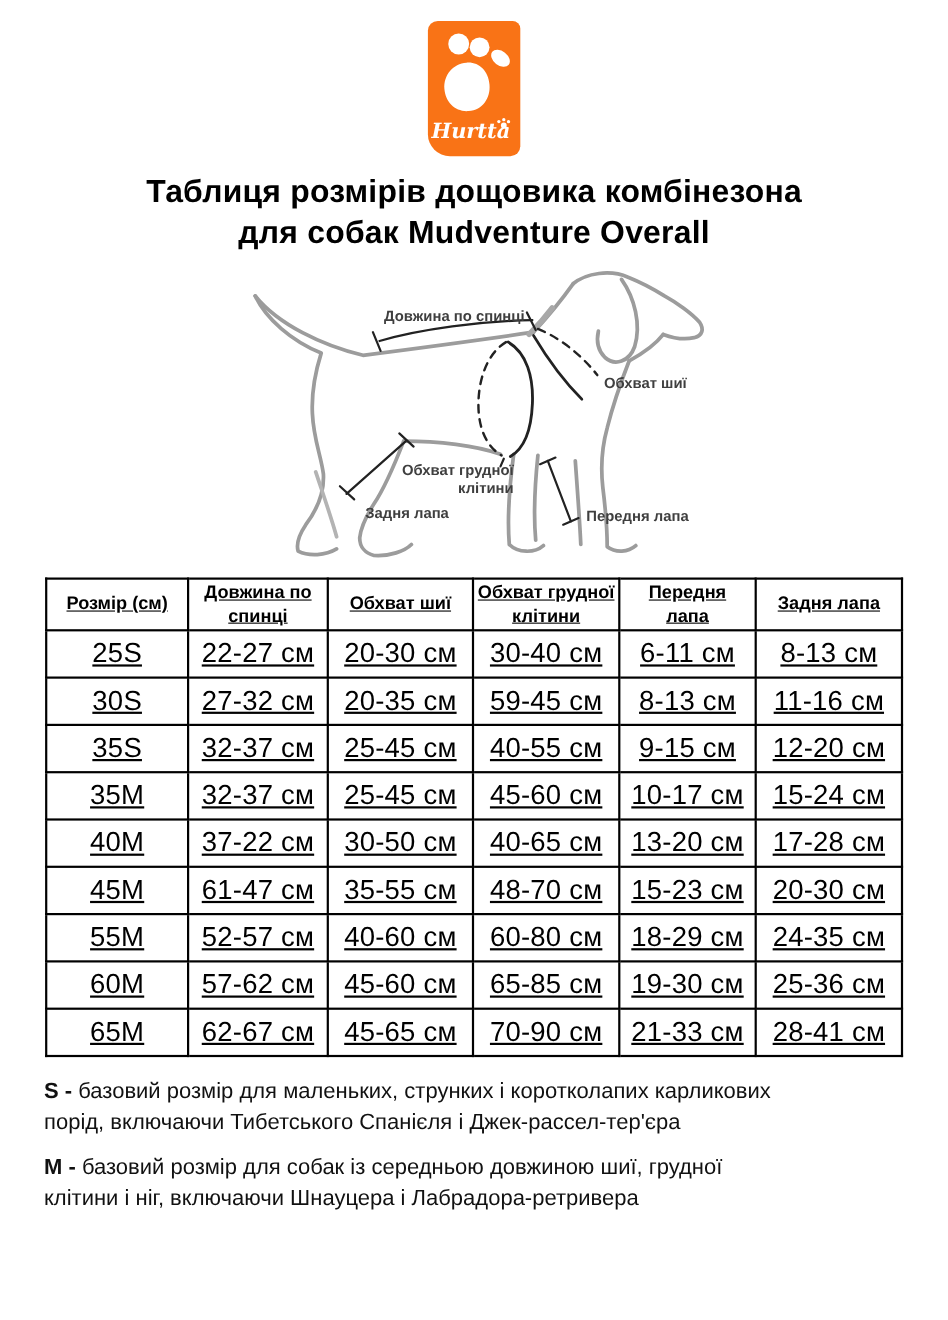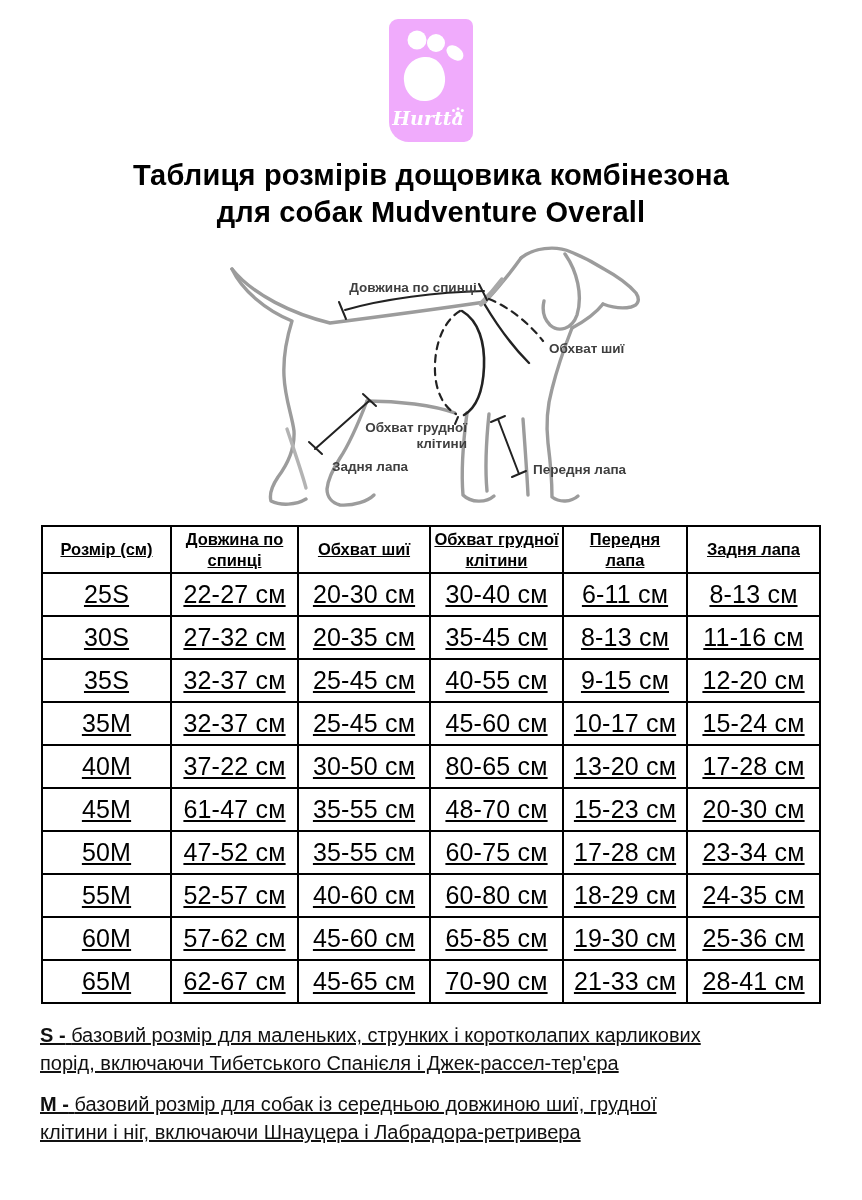--- a/index.html
+++ b/index.html
@@ -1,21 +1,21 @@
 <!DOCTYPE html>
 <html lang="uk"><head>
 <meta charset="utf-8">
 <style>
   * { margin:0; padding:0; box-sizing:border-box; }
   html,body { background:#ffffff; }
   body { font-family:"Liberation Sans","DejaVu Sans",sans-serif; color:#000; }
   .page { position:relative; width:862px; height:1200px; margin:0 auto; background:#fff; overflow:hidden; }
 
   
-  .logo { width:84px; height:123px; margin:19px auto 0 auto; background:#f0abfc;
+  .logo { width:84px; height:123px; margin:19px auto 0 auto; background:#f97316;
           border-radius:9px 7px 9px 20px; position:relative; }
   .logo svg { display:block; width:100%; height:100%; }
 
   
   .title { margin-top:15px; text-align:center; font-weight:700; font-size:29px;
            line-height:37px; letter-spacing:.2px; color:#000; }
 
   
   .diagram { width:455px; height:272px; margin:12px auto 0 auto; transform:translateX(11px); }
   .diagram svg { display:block; }
@@ -26,21 +26,21 @@
   table.size-table { width:778px; margin:10px auto 0 auto; border-collapse:collapse;
                      table-layout:fixed;text-decoration:underline; }
   table.size-table th, table.size-table td { border:2px solid #000; text-align:center;
                      vertical-align:middle; background:#fff; }
   table.size-table th { height:44px; font-size:16.5px; font-weight:700;
                      white-space:pre-line; line-height:1.25; padding:2px 1px; }
   table.size-table td { height:43px; font-size:25px; font-weight:400; letter-spacing:.2px; }
 
   
   .notes { width:782px; margin:17px auto 0 auto; font-size:20px; line-height:28px; color:#111; }
-  .notes p { margin-bottom:13px;text-decoration:underline; }
+  .notes p { margin-bottom:13px; }
   .notes b { font-weight:700; }
   .notes .note-text { white-space:pre-line; }
 </style>
 </head>
 <body>
 
 <div class="page">
 
   <div class="logo">
     <svg viewBox="0 0 84 123">
@@ -162,21 +162,21 @@
           <td>22-27 см</td>
           <td>20-30 см</td>
           <td>30-40 см</td>
           <td>6-11 см</td>
           <td>8-13 см</td>
         </tr>
         <tr>
           <td>30S</td>
           <td>27-32 см</td>
           <td>20-35 см</td>
-          <td>35-45 см</td>
+          <td>59-45 см</td>
           <td>8-13 см</td>
           <td>11-16 см</td>
         </tr>
         <tr>
           <td>35S</td>
           <td>32-37 см</td>
           <td>25-45 см</td>
           <td>40-55 см</td>
           <td>9-15 см</td>
           <td>12-20 см</td>
@@ -186,41 +186,33 @@
           <td>32-37 см</td>
           <td>25-45 см</td>
           <td>45-60 см</td>
           <td>10-17 см</td>
           <td>15-24 см</td>
         </tr>
         <tr>
           <td>40M</td>
           <td>37-22 см</td>
           <td>30-50 см</td>
-          <td>80-65 см</td>
+          <td>40-65 см</td>
           <td>13-20 см</td>
           <td>17-28 см</td>
         </tr>
         <tr>
           <td>45M</td>
           <td>61-47 см</td>
           <td>35-55 см</td>
           <td>48-70 см</td>
           <td>15-23 см</td>
           <td>20-30 см</td>
         </tr>
         <tr>
-          <td>50M</td>
-          <td>47-52 см</td>
-          <td>35-55 см</td>
-          <td>60-75 см</td>
-          <td>17-28 см</td>
-          <td>23-34 см</td>
-        </tr>
-        <tr>
           <td>55M</td>
           <td>52-57 см</td>
           <td>40-60 см</td>
           <td>60-80 см</td>
           <td>18-29 см</td>
           <td>24-35 см</td>
         </tr>
         <tr>
           <td>60M</td>
           <td>57-62 см</td>

